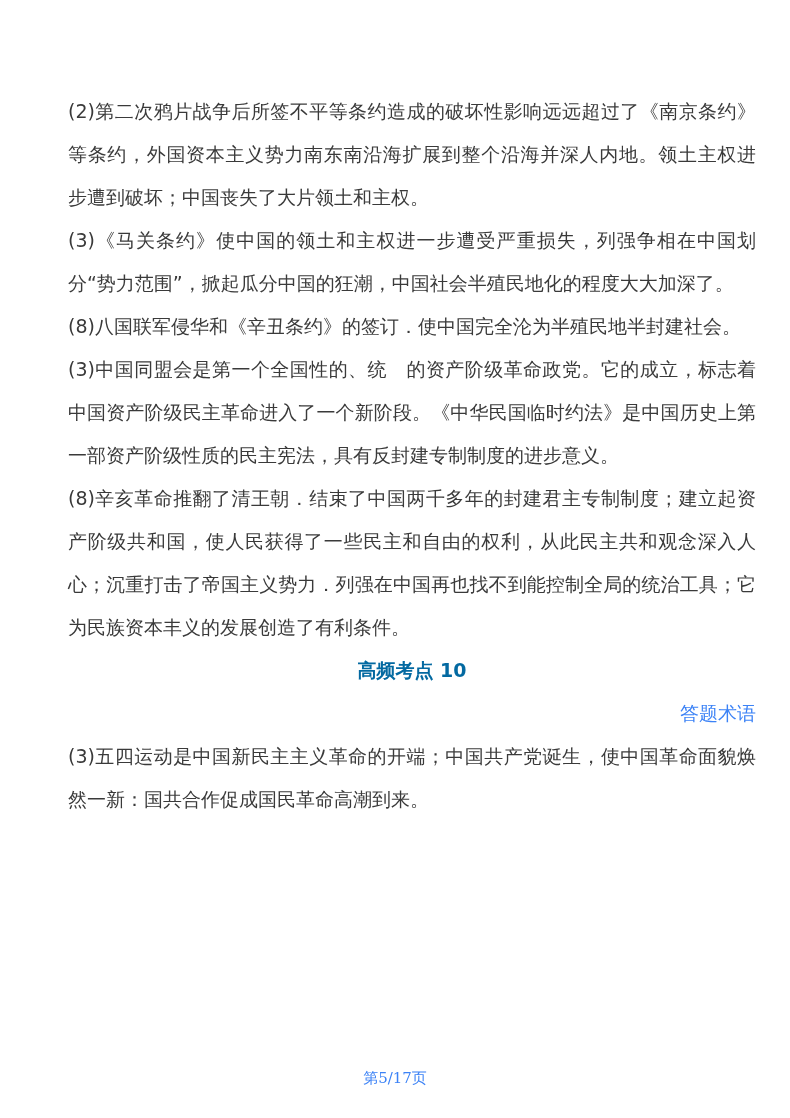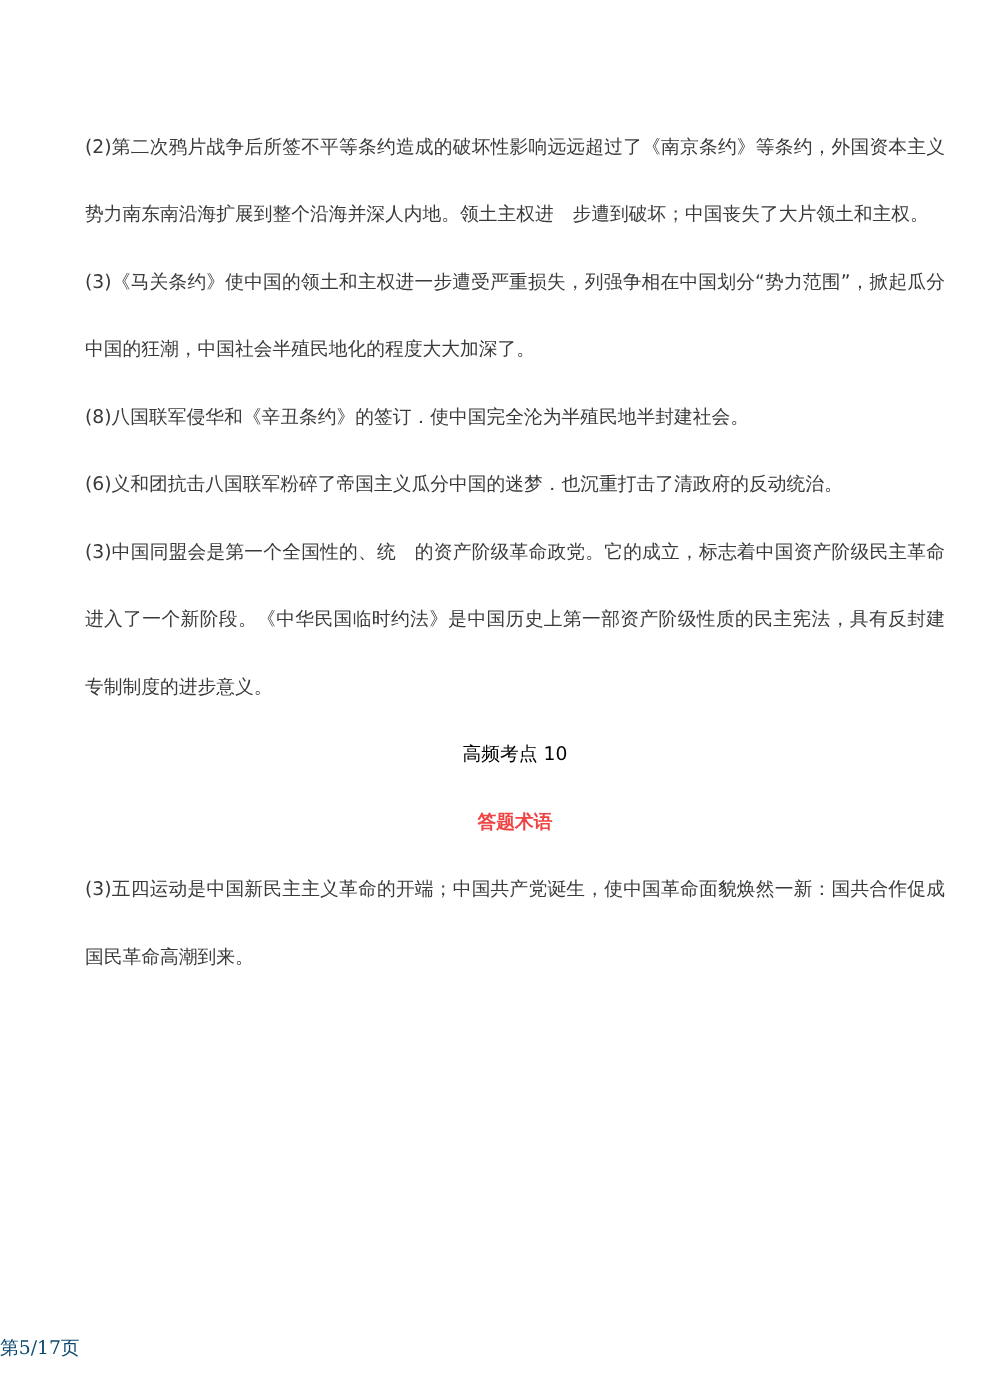--- a/index.html
+++ b/index.html
@@ -17,58 +17,59 @@
   .page {
     position: absolute;
     top: 0;
     left: 0;
     width: 790px;
     height: 1118px;
     background: #ffffff;
   }
   .content {
     padding: 90px 34px 0 68px;
-    font-size: 15px;
-    line-height: 54px;
+    font-size: 19px;
+    line-height: 43px;
     color: #3a3a3a;
     text-align: justify;
   }
   .para {
     margin: 0;
     word-break: break-all;
   }
   .heading-red {
-    color: #000000;
-    font-weight: normal;
+    color: #0369a1;
+    font-weight: bold;
     text-align: right;
     text-align-last: center;
   }
   .subheading {
-    font-weight: bold;
-    color: #ef4444;
-    text-align: center;
+    font-weight: normal;
+    color: #3b82f6;
+    text-align: right;
   }
   .footer {
     position: absolute;
     left: 0;
     right: 0;
     bottom: 30px;
+    text-align: center;
     font-family: "DejaVu Serif", "Liberation Serif", serif;
     font-size: 15px;
-    color: #0c4a6e;
+    color: #3b82f6;
   }
 </style>
 </head>
 <body>
 
 <div class="page">
   <div class="content">
     <p class="para">(2)第二次鸦片战争后所签不平等条约造成的破坏性影响远远超过了《南京条约》等条约，外国资本主义势力南东南沿海扩展到整个沿海并深人内地。领土主权进　步遭到破坏；中国丧失了大片领土和主权。</p>
     <p class="para">(3)《马关条约》使中国的领土和主权进一步遭受严重损失，列强争相在中国划分“势力范围”，掀起瓜分中国的狂潮，中国社会半殖民地化的程度大大加深了。</p>
     <p class="para">(8)八国联军侵华和《辛丑条约》的签订．使中国完全沦为半殖民地半封建社会。</p>
-    <p class="para">(6)义和团抗击八国联军粉碎了帝国主义瓜分中国的迷梦．也沉重打击了清政府的反动统治。</p>
     <p class="para">(3)中国同盟会是第一个全国性的、统　的资产阶级革命政党。它的成立，标志着中国资产阶级民主革命进入了一个新阶段。《中华民国临时约法》是中国历史上第一部资产阶级性质的民主宪法，具有反封建专制制度的进步意义。</p>
+    <p class="para">(8)辛亥革命推翻了清王朝．结束了中国两千多年的封建君主专制制度；建立起资产阶级共和国，使人民获得了一些民主和自由的权利，从此民主共和观念深入人心；沉重打击了帝国主义势力．列强在中国再也找不到能控制全局的统治工具；它为民族资本丰义的发展创造了有利条件。</p>
     <p class="para heading-red">高频考点 10</p>
     <p class="para subheading">答题术语</p>
     <p class="para">(3)五四运动是中国新民主主义革命的开端；中国共产党诞生，使中国革命面貌焕然一新：国共合作促成国民革命高潮到来。</p>
   </div>
   <div class="footer">第5/17页</div>
 </div>
 
 </body></html>

